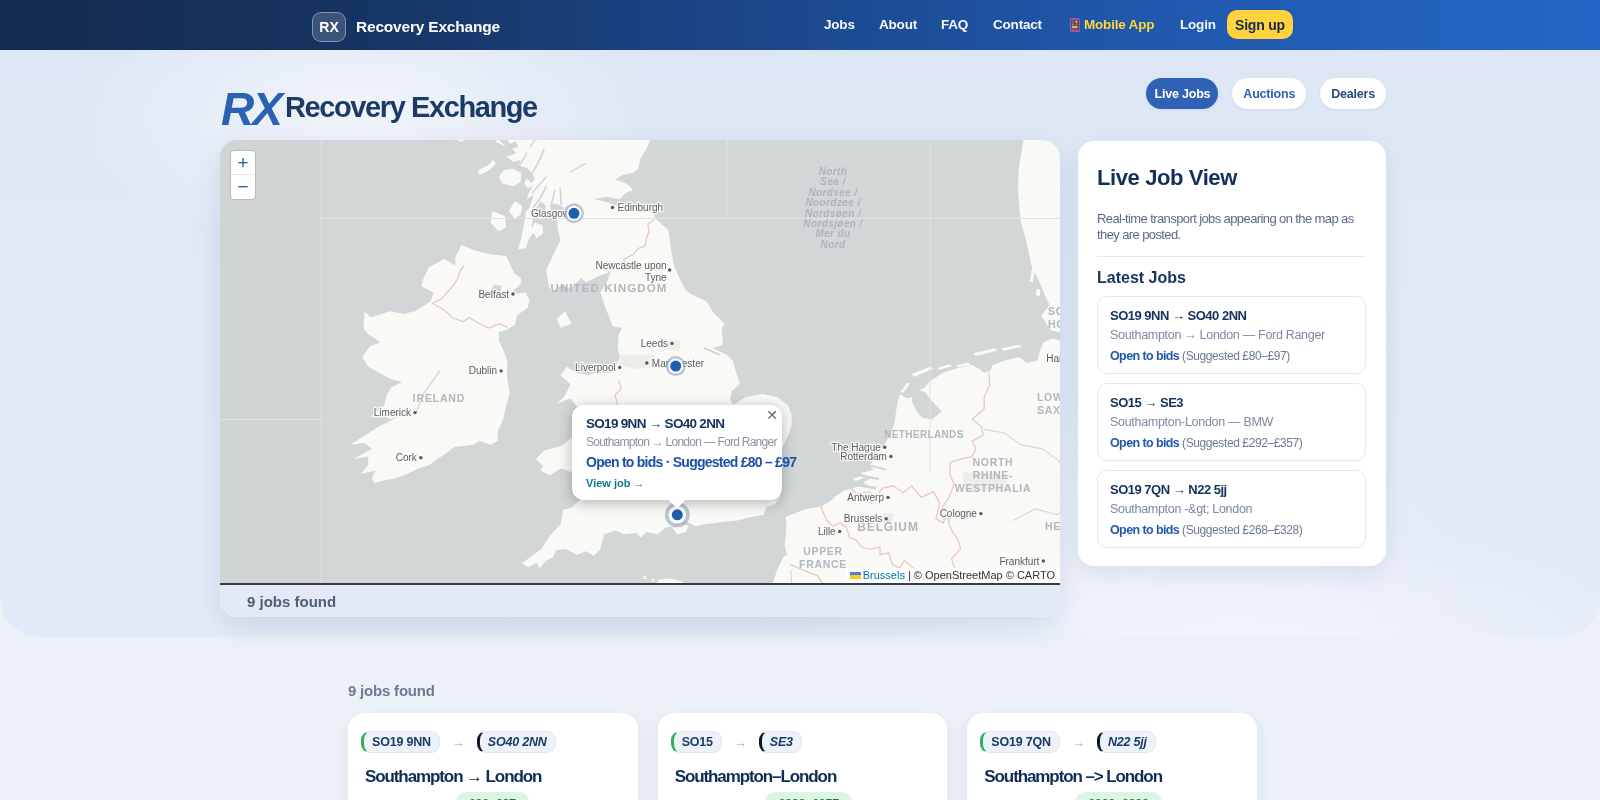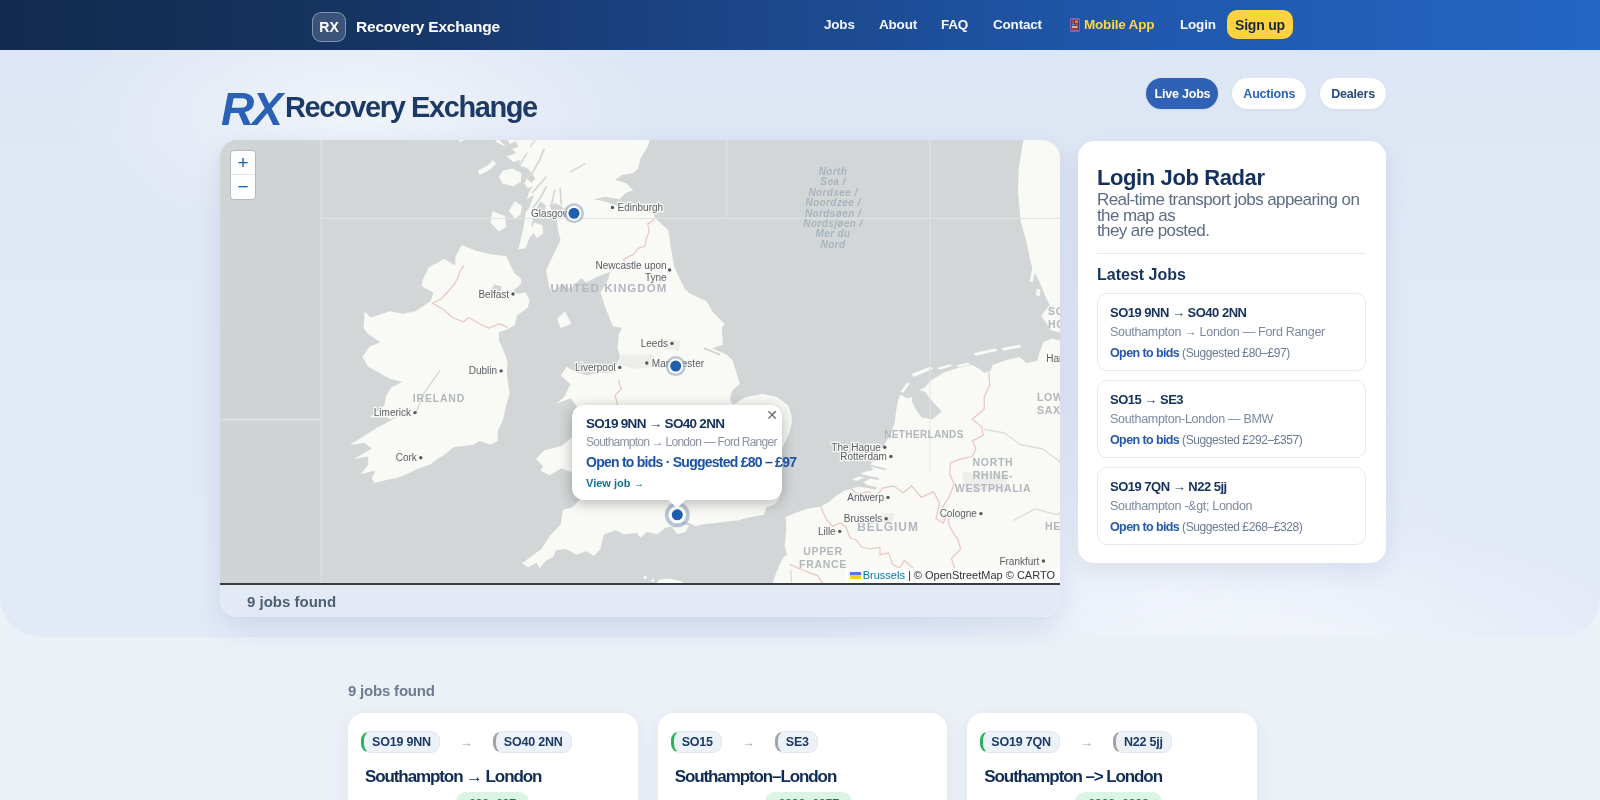--- a/index.html
+++ b/index.html
@@ -43,38 +43,38 @@
 .popup div { white-space:nowrap; }
 .popup .tt { font-size:13.5px; line-height:14px; font-weight:bold; color:#14305c; letter-spacing:-0.7px; }
 .popup .l2 { font-size:12px; line-height:13px; color:#8a92a2; margin-top:5px; letter-spacing:-0.75px;}
 .popup .l3 { font-size:14px; line-height:14px; font-weight:bold; color:#1d51a8; margin-top:6px; letter-spacing:-0.75px;}
 .popup .l4 { font-size:11px; line-height:14px; font-weight:bold; color:#0f7490; margin-top:7px; }
 .popup .x { position:absolute; right:4px; top:2px; color:#63686f; font-size:14px; }
 .tip { position:absolute; left:449px; top:349px; width:16px; height:16px; background:#fff; transform:rotate(45deg); z-index:7; }
 
 .side { position:absolute; left:858px; top:1px; width:308px; background:#fff; border-radius:16px; box-shadow:0 8px 24px rgba(40,70,130,0.10); padding:24px 20px 18px 19px; }
 .side h2 { font-size:22px; font-weight:bold; color:#14315d; letter-spacing:-0.4px; }
-.side .sub { font-size:17px; color:#5c6c86; margin-top:1px; line-height:15.5px; letter-spacing:-0.6px; }
+.side .sub { font-size:13px; color:#5c6c86; margin-top:20px; line-height:15.5px; letter-spacing:-0.6px; }
 .side hr { border:none; border-top:1px solid #e4e9f2; margin:14px 0 0 0; }
 .side h3 { font-size:16px; font-weight:bold; color:#16335e; margin-top:12px; }
 .jcard { border:1px solid #e3e9f3; border-radius:10px; padding:11px 12px 10px 12px; margin-top:9px; }
 .jcard:first-of-type { margin-top:12px; }
 .jcard .t { font-size:13px; font-weight:bold; color:#14305c; letter-spacing:-0.5px; }
 .jcard .d { font-size:12.5px; color:#7b89a0; margin-top:5px; letter-spacing:-0.3px; }
 .jcard .o { margin-top:7px; font-size:12.5px; font-weight:bold; color:#2458ab; letter-spacing:-0.6px; }
 .jcard .o span { font-weight:normal; font-size:12px; color:#6b7a92; letter-spacing:-0.4px;}
 
 .below { width:909px; margin-left:348px; padding-top:45px; }
 .below .cnt { font-size:15px; color:#6e7b90; font-weight:bold; letter-spacing:-0.2px; }
 .cards { display:flex; gap:20px; margin-top:14px; }
 .bcard { width:290px; height:200px; background:#fff; border-radius:16px; box-shadow:0 6px 18px rgba(40,70,130,0.07); padding:18px 17px; }
-.pillrow { display:flex; align-items:center; gap:20px; margin-left:-4px; }
+.pillrow { display:flex; align-items:center; gap:12px; margin-left:-4px; }
 .pill { background:#edf2f9; border:1px solid #dfe6f1; border-radius:9px; font-size:12.5px; font-weight:bold; color:#1c3a66; padding:3px 8px; letter-spacing:-0.2px; }
 .pill.g { border-left:3px solid #2fae5d; }
-.pill.o { border-left:3px solid #a3a3a3; }
+.pill.o { border-left:3px solid #0f172a;font-style:italic; }
 .pillrow .ar { color:#9aa7b8; font-size:13px; }
 .bcard h4 { font-size:17px; font-weight:bold; color:#0e2c55; margin-top:14px; letter-spacing:-1.1px; }
 .bidrow { display:flex; align-items:center; margin-top:5px; }
 .bidrow .ob { color:#1d9e55; font-weight:bold; font-size:13px; letter-spacing:-0.4px; }
 .bidrow .pr { margin-left:16px; background:#dcf4e4; color:#1d7a43; font-size:12.5px; font-weight:bold; border-radius:10px; padding:5px 13px; letter-spacing:-0.2px; }
 </style></head>
 <body>
 <div class="nav">
   <div class="brand">
       <div class="box">RX</div>
@@ -268,21 +268,21 @@
           <div class="l2">Southampton → London — Ford Ranger</div>
           <div class="l3">Open to bids · Suggested £80 – £97</div>
           <div class="l4">View job →</div>
           <div class="x">✕</div>
         </div>
         <div class="attrib"><span class="flag"></span><span class="lf">Brussels</span> | © OpenStreetMap © CARTO</div>
       </div>
       <div class="map-foot">9 jobs found</div>
     </div>
     <aside class="side">
-      <h2>Login Job Radar</h2>
+      <h2>Live Job View</h2>
       <div class="sub">Real-time transport jobs appearing on the map as<br>they are posted.</div>
       <hr>
       <h3>Latest Jobs</h3>
       <div class="jcard">
             <div class="t">SO19 9NN → SO40 2NN</div>
             <div class="d">Southampton → London — Ford Ranger</div>
             <div class="o">Open to bids <span>(Suggested £80–£97)</span></div>
           </div>
       <div class="jcard">
             <div class="t">SO15 → SE3</div>

